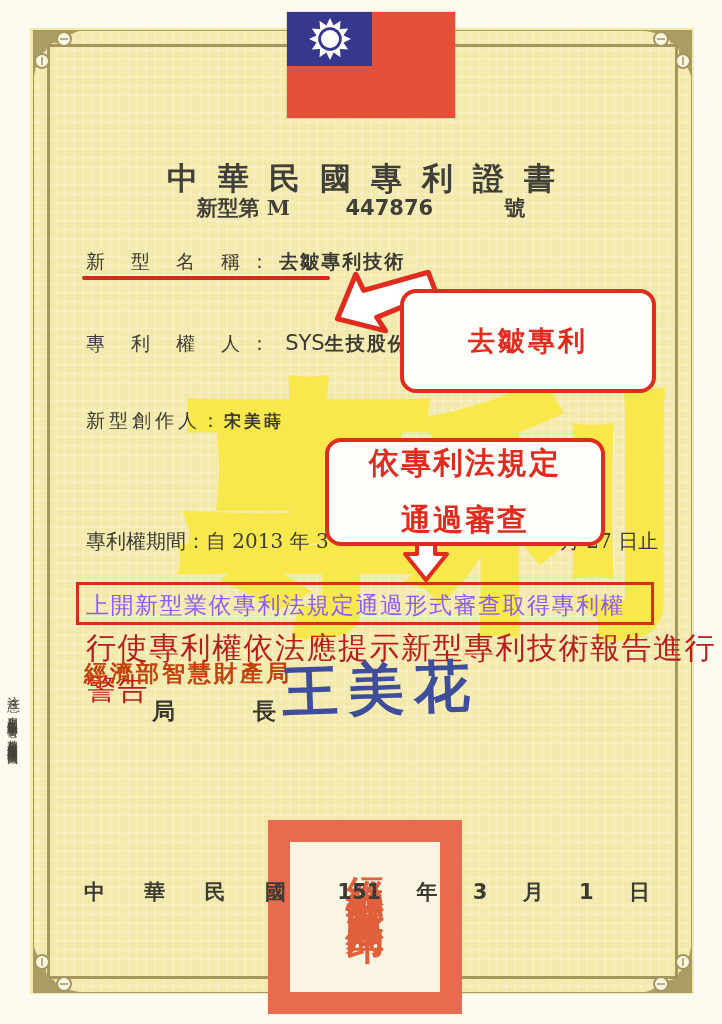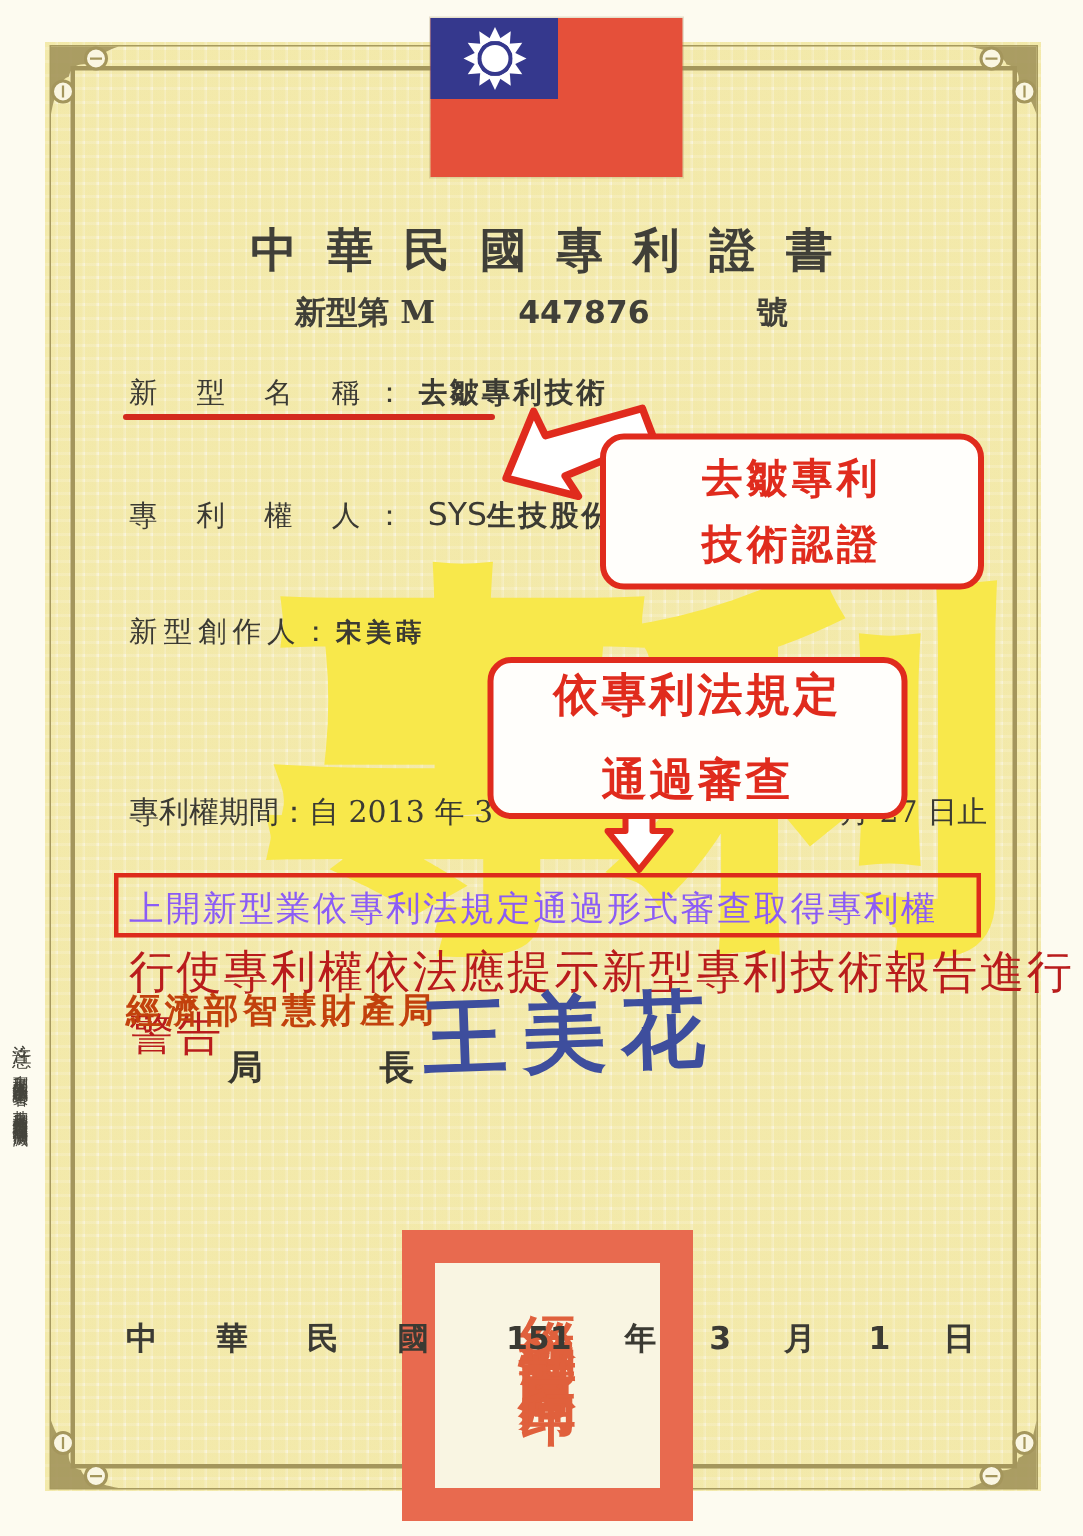--- a/index.html
+++ b/index.html
@@ -24,21 +24,21 @@
   
   .flag{position:absolute;left:287px;top:12px;width:168px;height:106px;background:#e5503a;z-index:4;box-shadow:0 0 0 1px rgba(160,140,90,.25);}
   .canton{position:absolute;left:0;top:0;width:85px;height:54px;background:#35388d;}
   .canton svg{position:absolute;left:50%;top:50%;transform:translate(-50%,-50%);}
   
   .wm{position:absolute;z-index:1;font-family:"DejaVu Sans","Liberation Sans",sans-serif;font-weight:bold;
       font-size:248px;line-height:1;color:rgba(249,233,78,0.28);
       -webkit-text-stroke:13px #f8e84b;}
   .wm1{left:186px;top:382px;}
   .wm2{left:424px;top:386px;}
-  .title{position:absolute;left:0;top:146px;width:722px;text-align:center;font-size:31px;font-weight:bold;
+  .title{position:absolute;left:0;top:158px;width:722px;text-align:center;font-size:31px;font-weight:bold;
          letter-spacing:20px;padding-left:20px;box-sizing:border-box;z-index:3;color:#403f38;}
   .certnum{position:absolute;left:0;top:194px;width:722px;text-align:center;font-size:21px;font-weight:bold;z-index:3;color:#403f38;}
   .certnum .gap1{margin:0 24px 0 28px;padding-left:20px;}
   .certnum .gap2{margin-left:40px;}
   .fieldline{position:absolute;left:86px;z-index:3;font-size:19px;color:#3b3a33;}
   .lbl-sp{letter-spacing:10px;}
   .val-sp{letter-spacing:2px;font-weight:600;}
   .latin{font-family:"DejaVu Sans","Liberation Sans",sans-serif;font-size:21px;}
   .underline-red{position:absolute;left:82px;top:276px;width:248px;height:4px;background:#d32a1e;border-radius:2px;z-index:3;}
   
@@ -161,21 +161,20 @@
 
   <div class="fieldline" style="top:408px;">
     <span style="letter-spacing:4px;">新型創作人：</span><span style="font-weight:bold;font-size:17px;letter-spacing:3px;">宋美蒔</span>
   </div>
 
   <svg class="arrow-svg arrow1" viewBox="0 0 110 84">
     <polygon points="4,38 40,6 40,24 106,36 104,58 40,54 42,70" fill="#ffffff" stroke="#e02b1d" stroke-width="5" stroke-linejoin="round" transform="rotate(-18 55 42)"></polygon>
   </svg>
   <div class="callout callout1">
     <span>去皺專利</span>
-    <span>技術認證</span>
   </div>
 
   <div class="callout callout2">
     <span>依專利法規定</span>
     <span>通過審查</span>
   </div>
   <svg class="arrow-svg arrow2" viewBox="0 0 52 52">
     <path d="M17,0 L17,20 L5,20 L26,46 L47,20 L35,20 L35,0" fill="#ffffff" stroke="#e02b1d" stroke-width="4" stroke-linejoin="round"></path>
   </svg>
 

